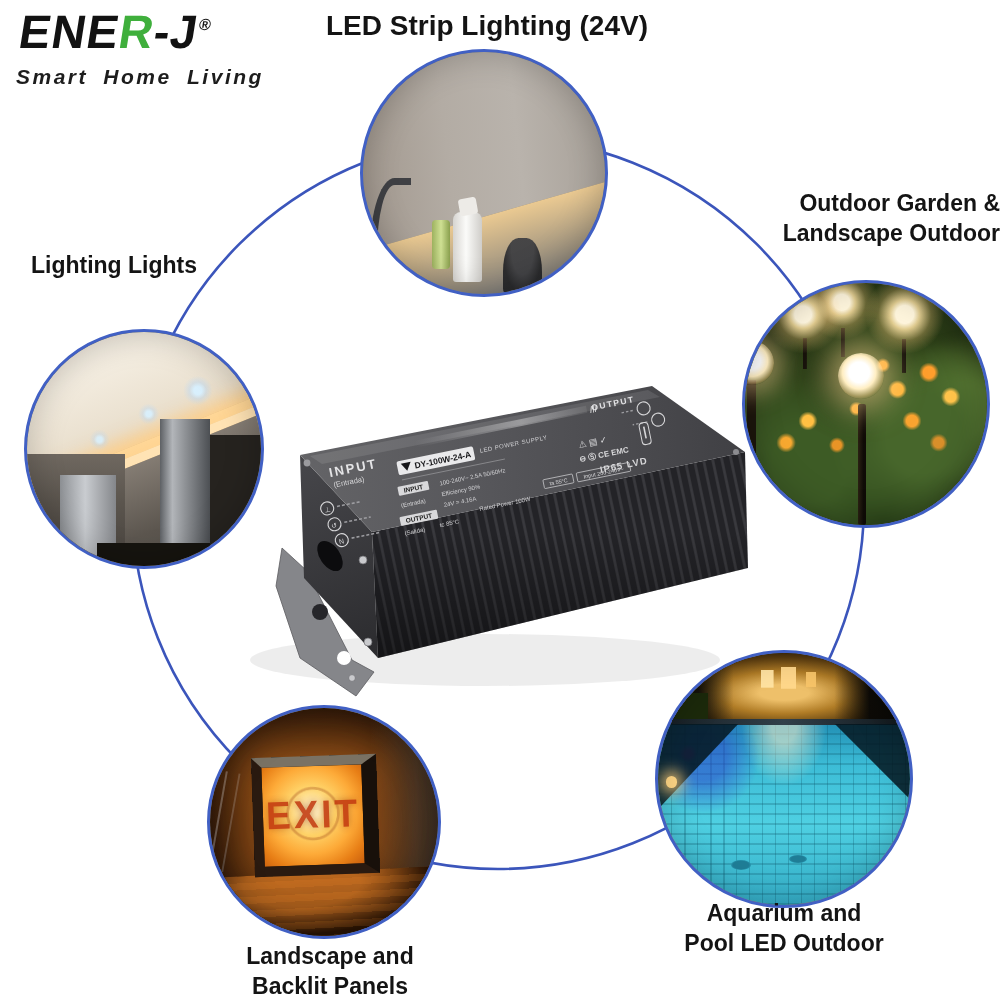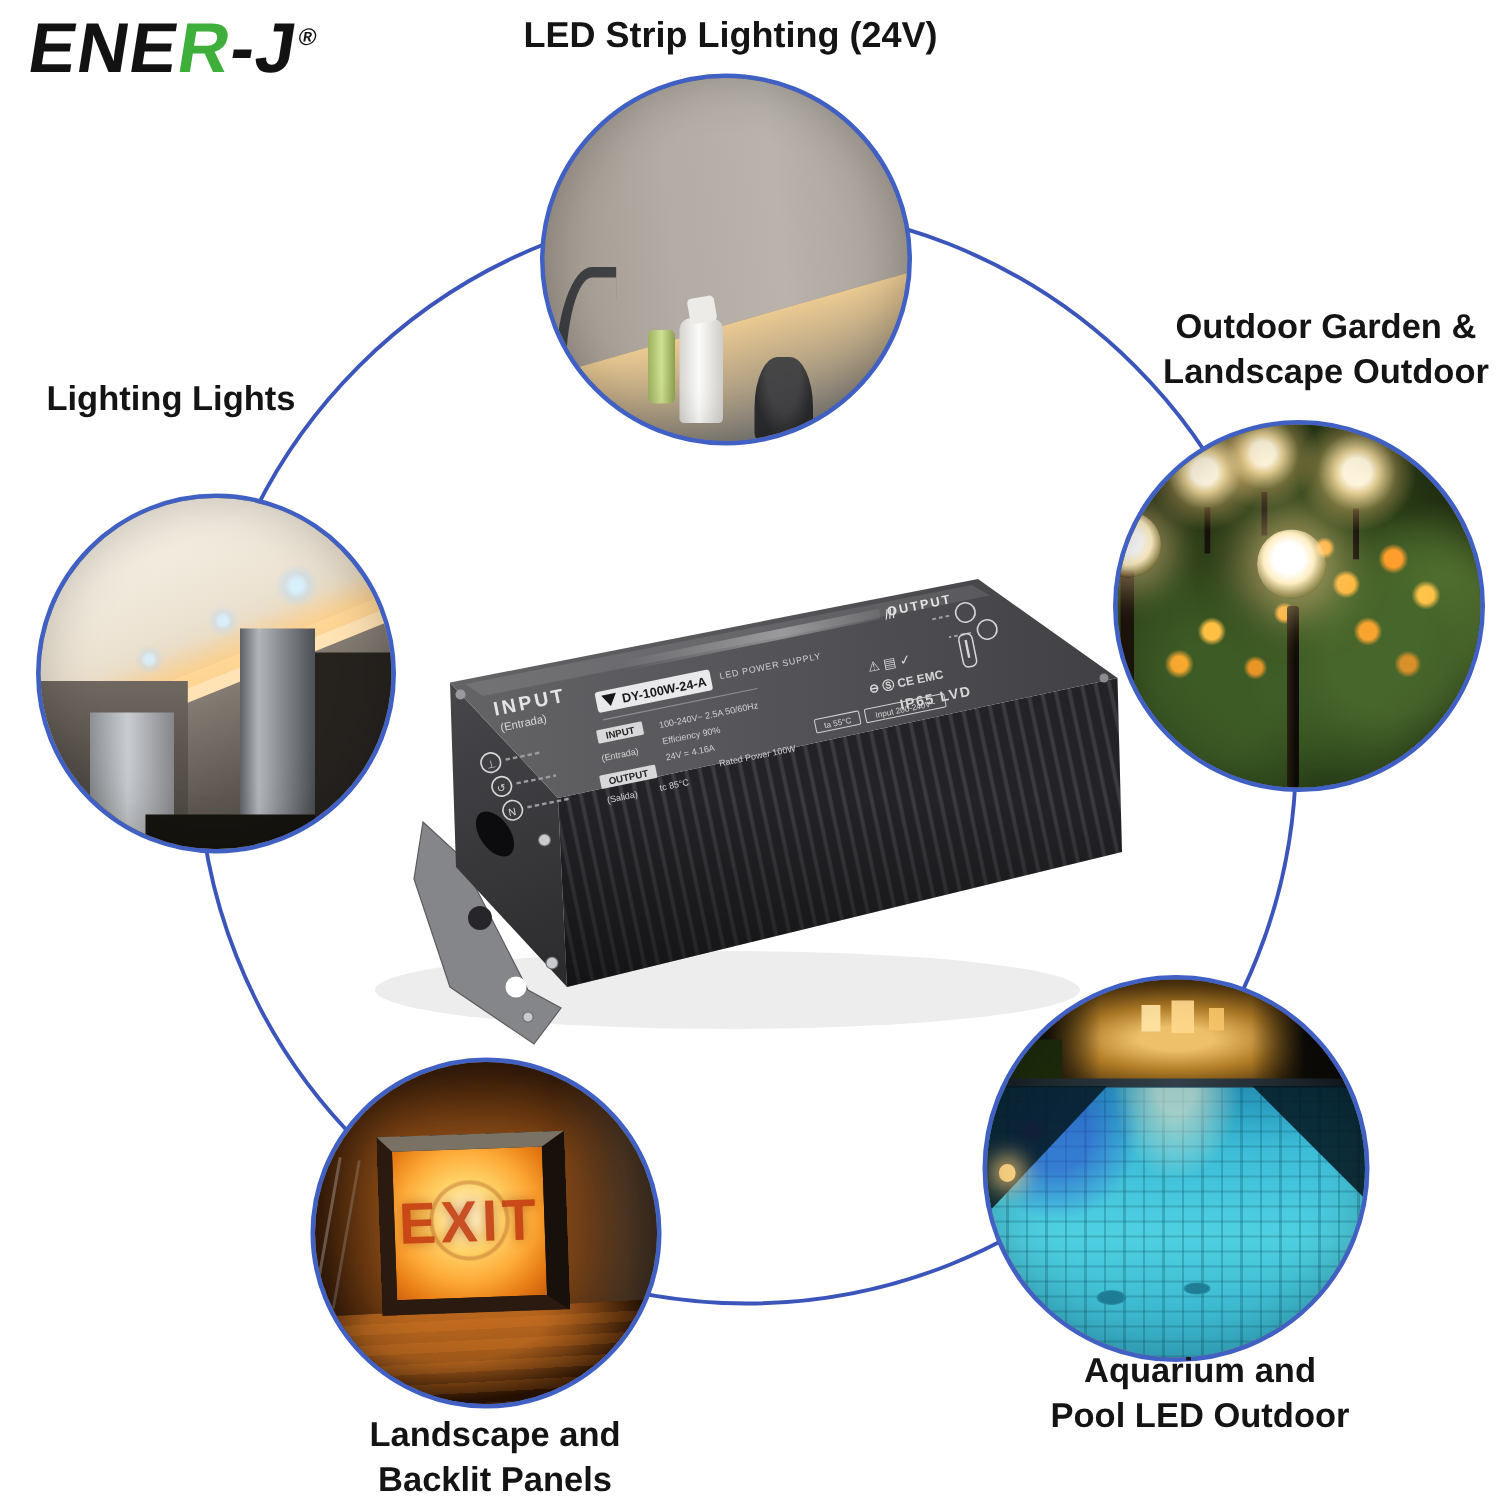--- a/index.html
+++ b/index.html
@@ -12,25 +12,25 @@
   .logo{position:absolute;left:16px;top:8px;z-index:5;}
   .logo-word{font-weight:bold;font-size:47px;letter-spacing:1px;color:#121212;
              transform:skewX(-9deg);transform-origin:left bottom;line-height:1;}
   .logo-word .accent{color:#3faf3c;}
   .logo-word sup{font-size:16px;vertical-align:18px;}
   .tagline{margin-top:10px;font-size:21px;font-style:italic;letter-spacing:2.5px;
            word-spacing:7px;color:#1d1d1d;font-weight:bold;}
   
   .cap{position:absolute;z-index:4;font-weight:bold;color:#141414;text-align:center;
        line-height:1.32;font-size:23px;}
-  .cap-top{left:298px;top:8px;width:378px;font-size:24px;}
-  .cap-right{left:768px;top:202px;width:232px;}
+  .cap-top{left:298px;top:8px;width:378px;font-size:28px;}
+  .cap-right{left:768px;top:188px;width:232px;text-align:right;}
   .cap-left{left:8px;top:250px;width:212px;}
   .cap-bl{left:212px;top:941px;width:236px;}
-  .cap-br{left:682px;top:898px;width:236px;}
+  .cap-br{left:666px;top:898px;width:236px;}
   
   .ph{position:absolute;border-radius:50%;border:3px solid #4160c4;box-sizing:border-box;
       overflow:hidden;z-index:2;background:#777;}
   .scene{position:absolute;inset:0;overflow:hidden;border-radius:50%;}
   .scene>div{position:absolute;}
   .vig{inset:0;box-shadow:inset 0 0 34px rgba(0,0,0,.22);border-radius:50%;}
   .ph-top{left:360px;top:49px;width:248px;height:248px;}
   .ph-left{left:24px;top:329px;width:240px;height:240px;}
   .ph-right{left:742px;top:280px;width:248px;height:248px;}
   .ph-pool{left:655px;top:650px;width:258px;height:258px;}
@@ -166,20 +166,21 @@
 <body>
 
 <div class="stage">
 
   <svg class="ring-svg" viewBox="0 0 1000 1000">
     <circle cx="498" cy="503" r="366" fill="none" stroke="#3b55bb" stroke-width="2.6"></circle>
   </svg>
 
   <div class="logo">
     <div class="logo-word"><span>ENE</span><span class="accent">R</span><span>-J</span><sup>®</sup></div>
+    <div class="tagline">Smart Home Living</div>
   </div>
 
   <div class="cap cap-top">
     <div>LED Strip Lighting (24V)</div>
   </div>
   <div class="cap cap-right">
     <div>Outdoor Garden &amp;</div>
     <div>Landscape Outdoor</div>
   </div>
   <div class="cap cap-left">

